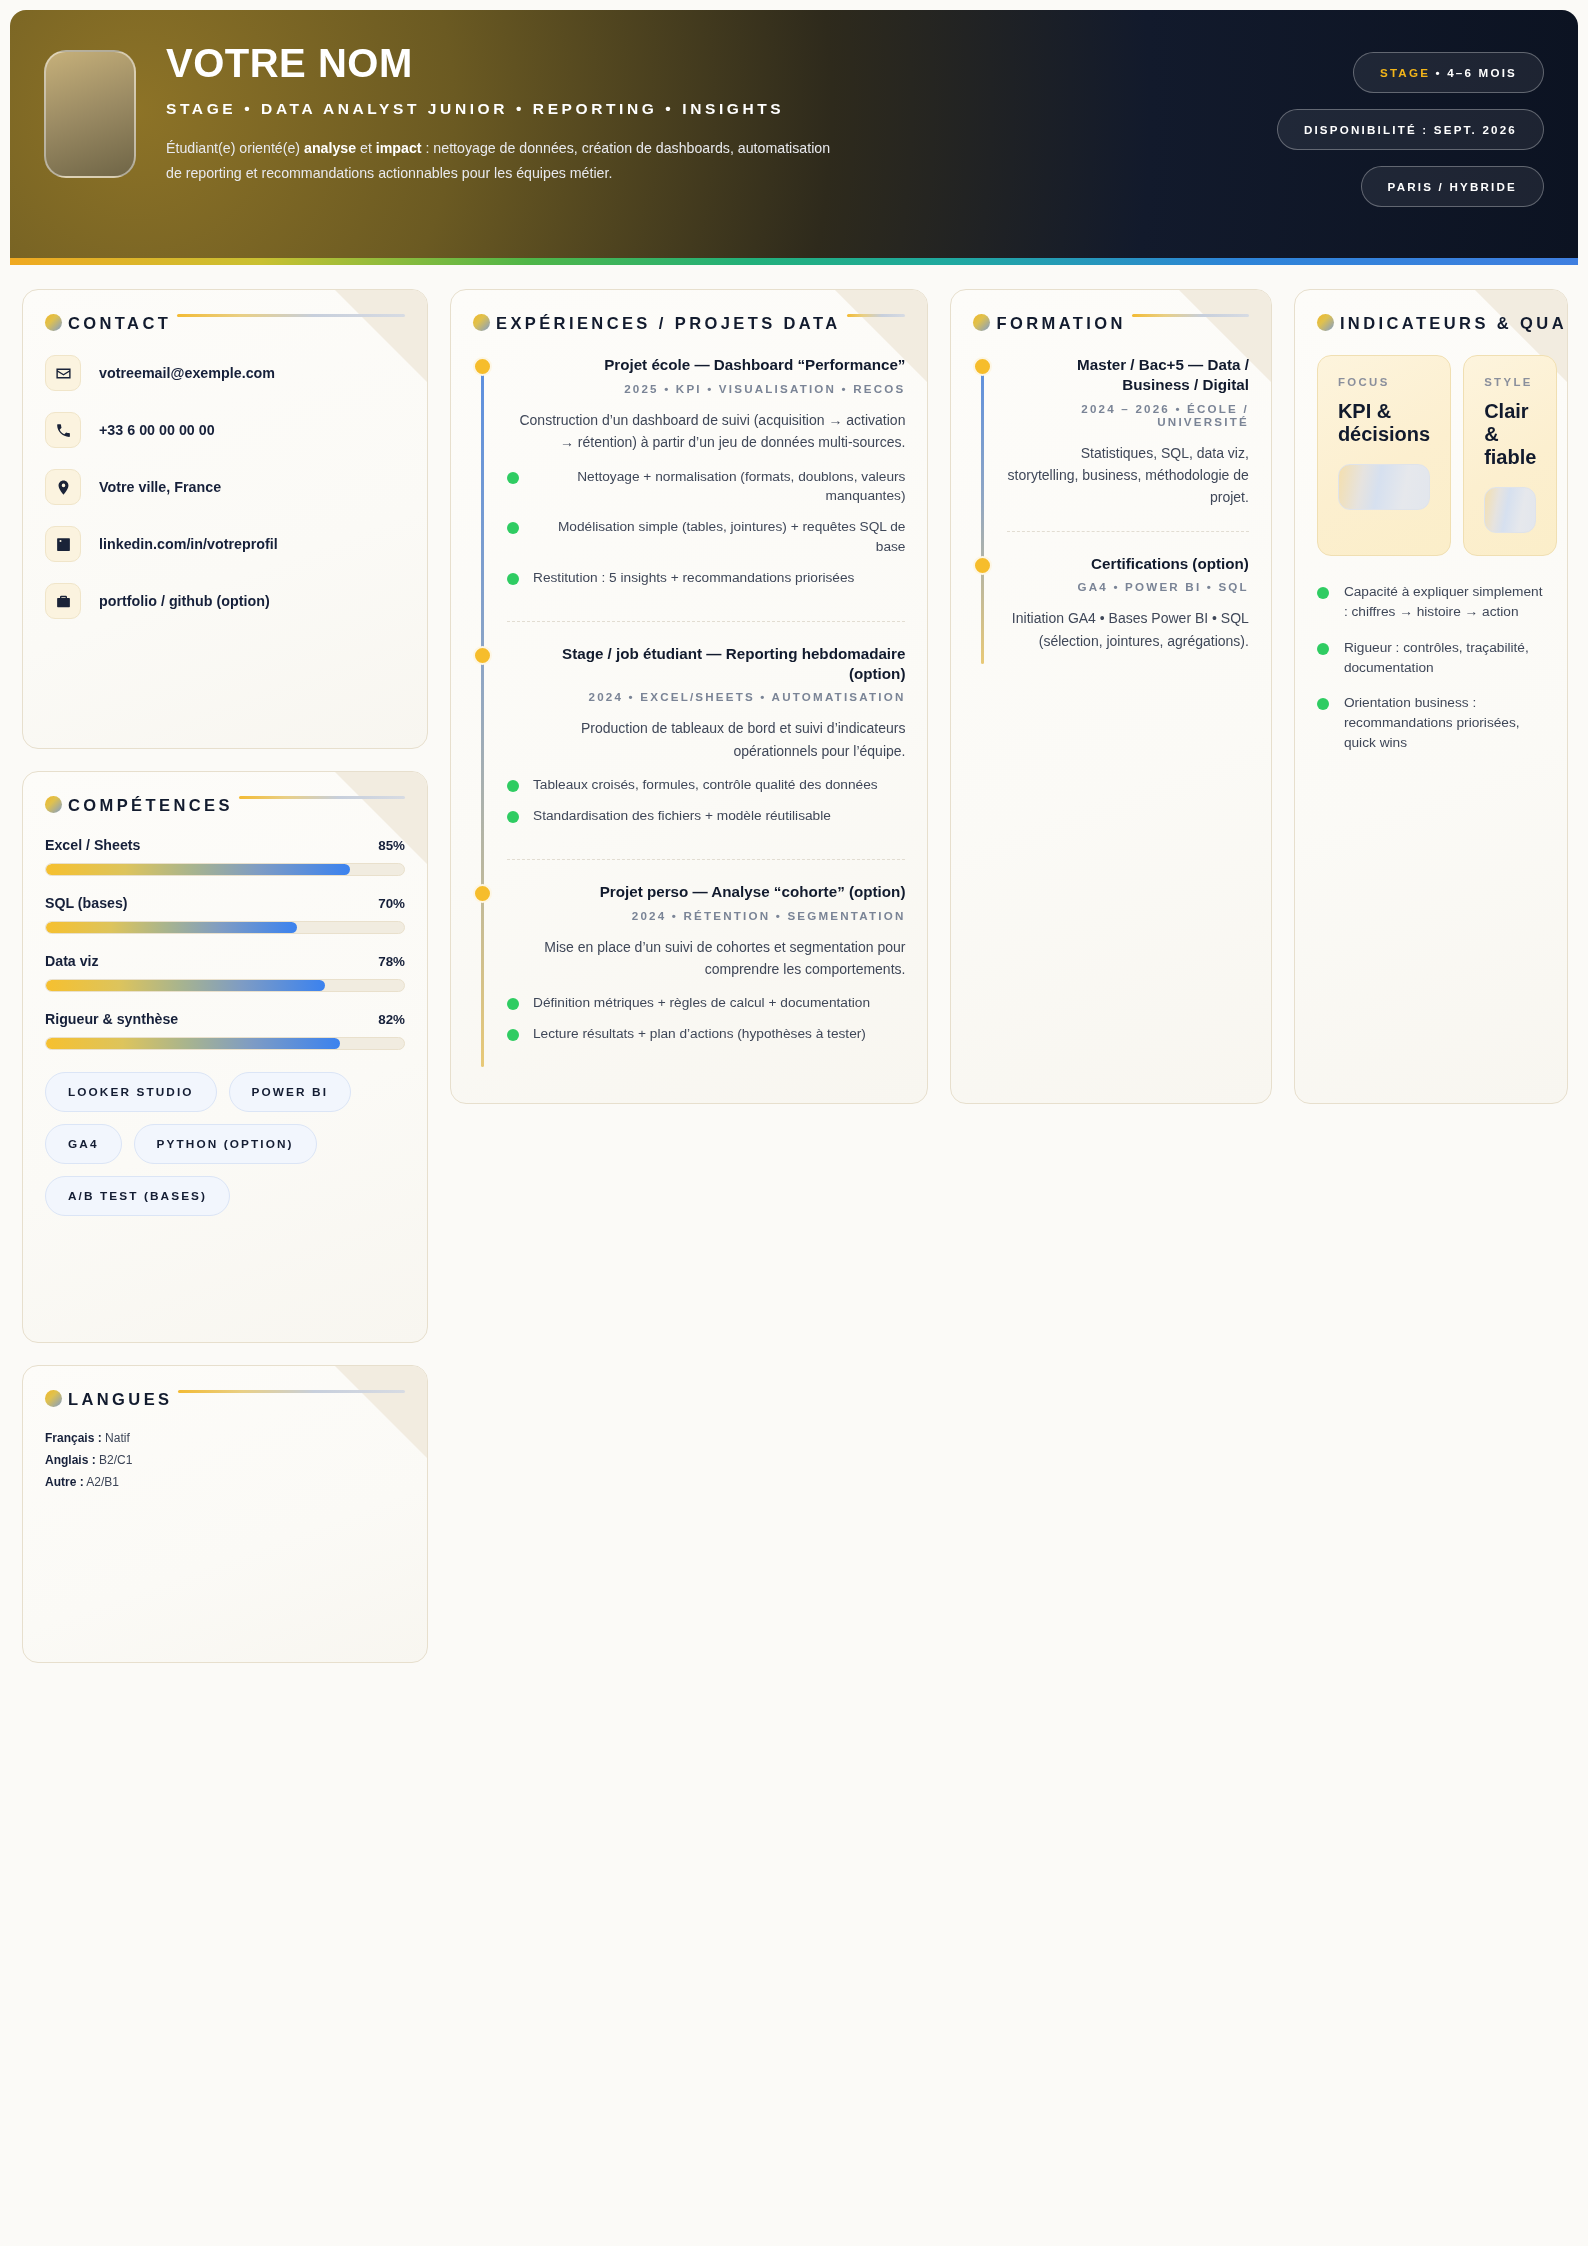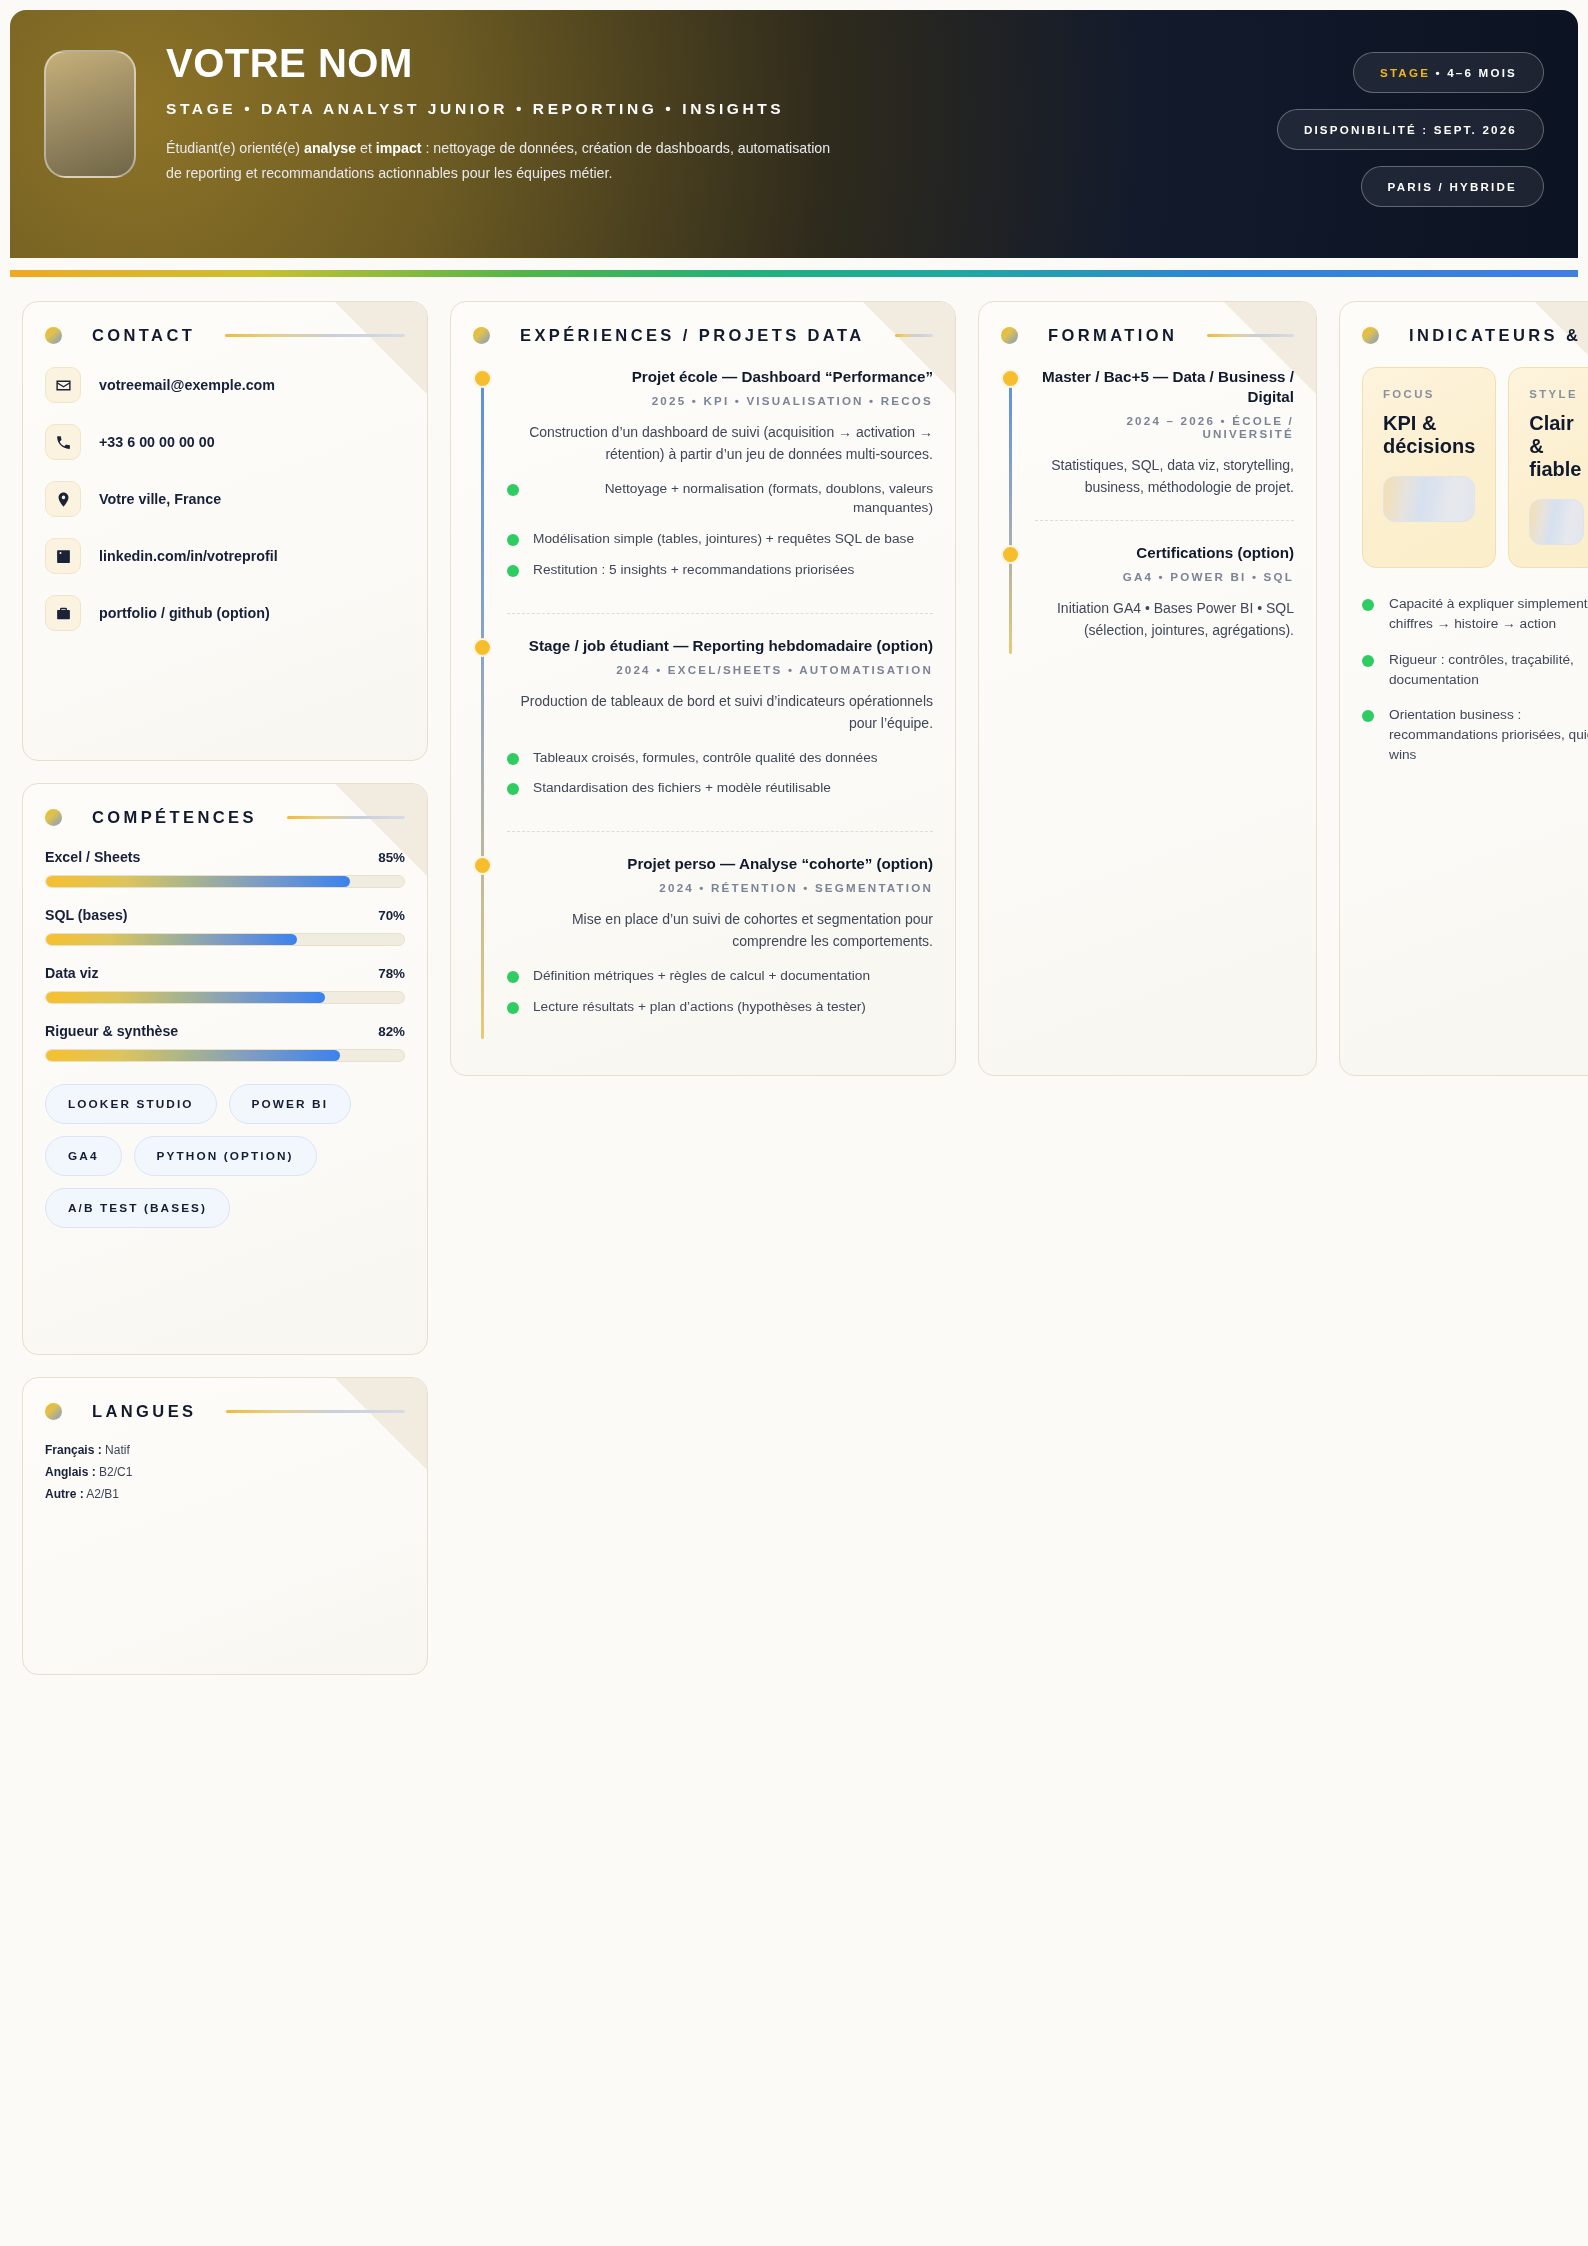--- a/index.html
+++ b/index.html
@@ -13,21 +13,21 @@
     min-height: 2246px;
     background: #fbfaf7;
     position: relative;
     overflow: hidden;
   }
 
   
   .header {
     position: relative;
     height: 248px;
-    margin: 10px 10px 12px 10px;
+    margin: 10px 10px 0 10px;
     border-radius: 16px 16px 0 0;
     background:
       radial-gradient(circle at 8% 40%, #8d7327 0%, #6b5a22 22%, #2e2a1c 48%, #121a2c 70%, #0c1322 100%);
     overflow: hidden;
   }
   .header-inner {
     display: flex;
     align-items: flex-start;
     padding: 28px 34px 0 34px;
     height: 100%;
@@ -116,21 +116,21 @@
     content: "";
     position: absolute;
     top: 0; right: 0;
     width: 0; height: 0;
     border-style: solid;
     border-width: 0 92px 92px 0;
     border-color: transparent #f2ece0 transparent transparent;
   }
   .card-body { position: relative; z-index: 2; }
 
-  .sec-head { display: flex; align-items: center; gap: 30px; margin-bottom: 22px; }
+  .sec-head { display: flex; align-items: flex-start; gap: 6px; margin-bottom: 22px; }
   .sec-dot {
     width: 17px; height: 17px; border-radius: 50%;
     background: linear-gradient(135deg,#f1b828 0%, #dfc14f 40%, #7f9ccb 100%);
     flex: 0 0 auto;
   }
   .sec-title {
     font-size: 16.5px;
     font-weight: 700;
     letter-spacing: 3.4px;
     color: #121b2e;

